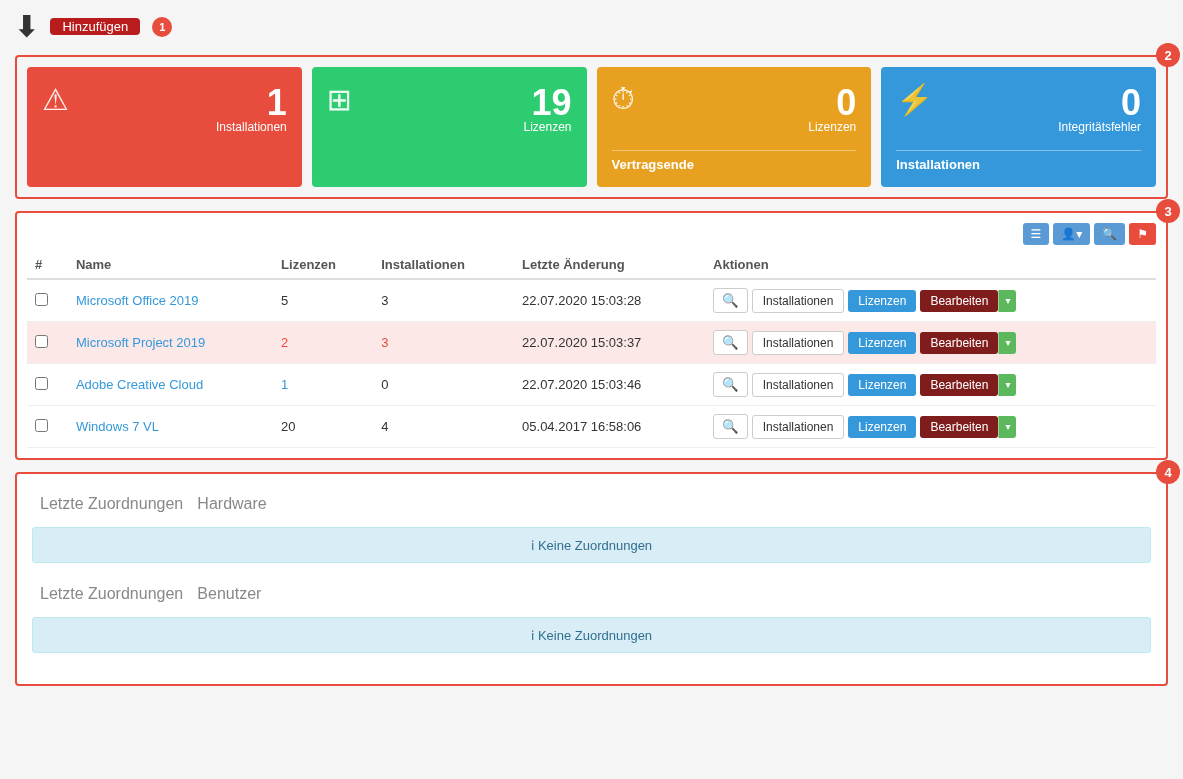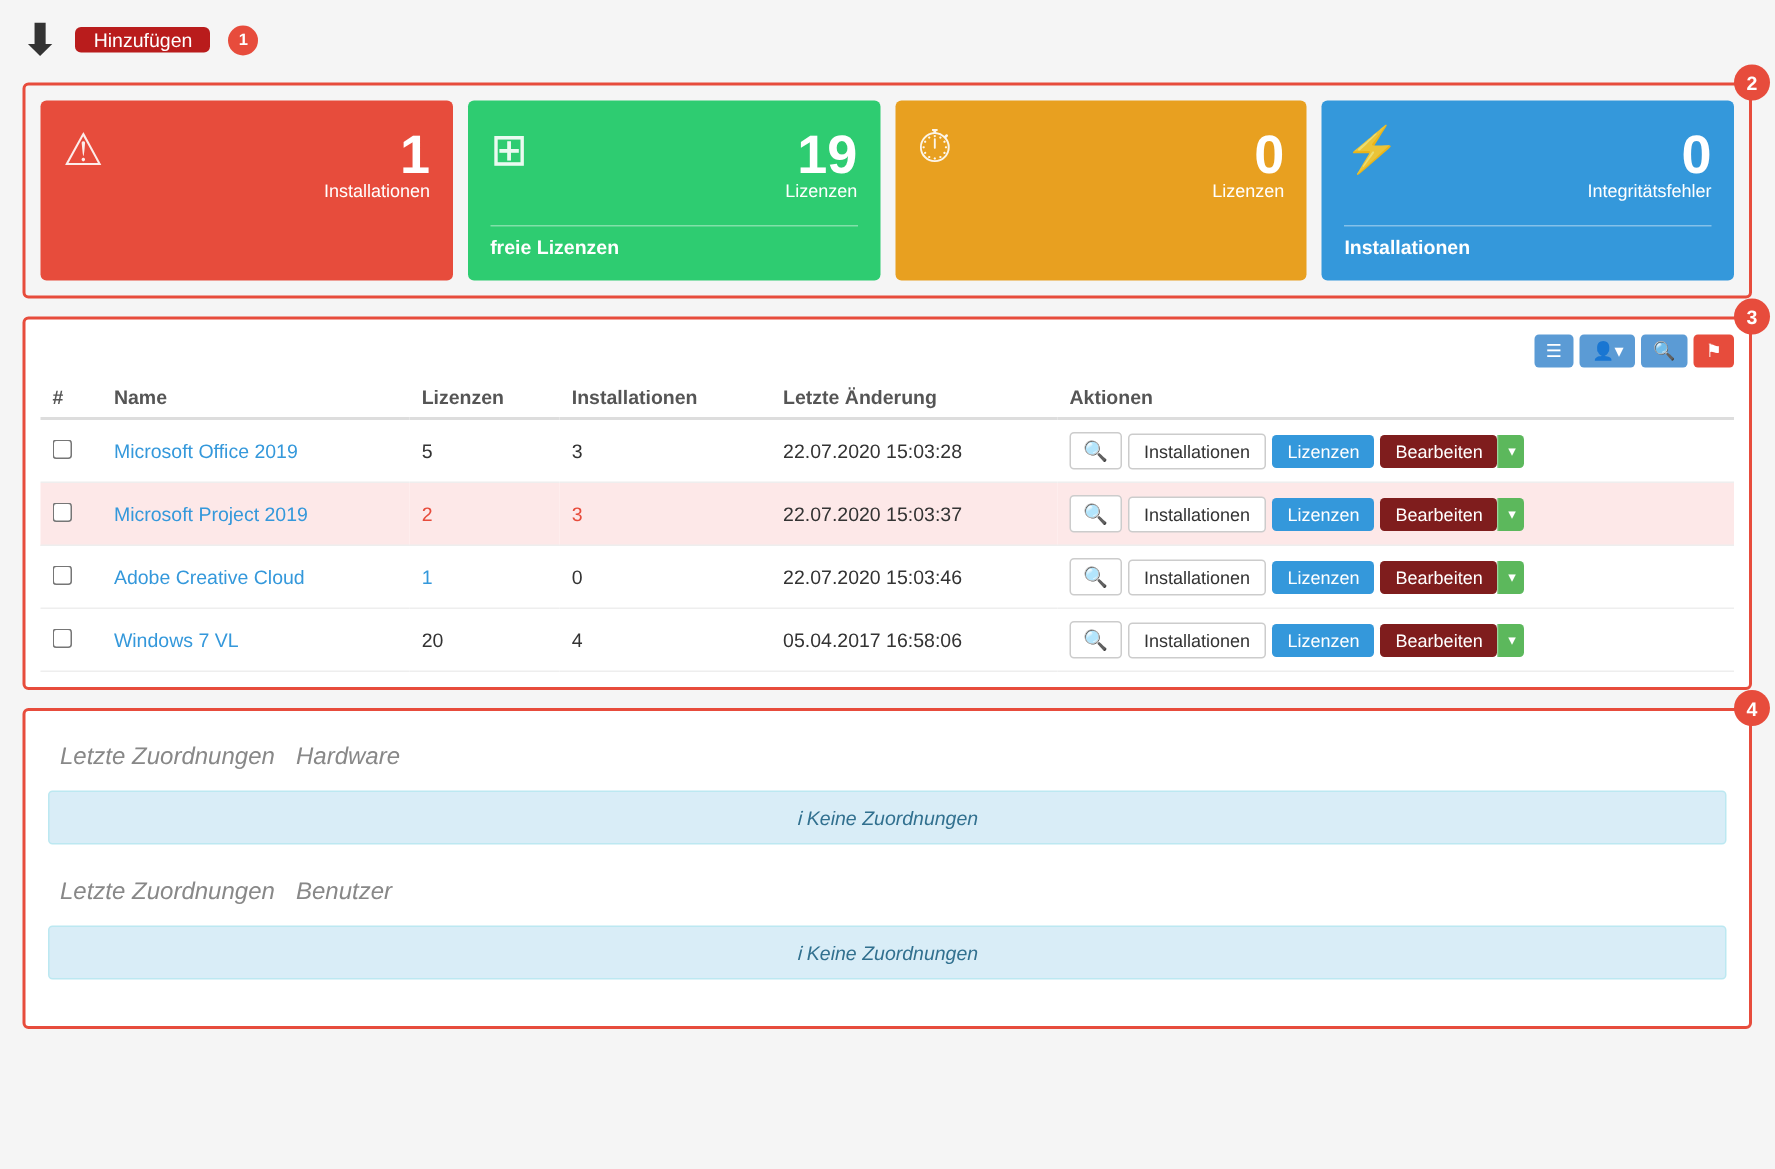--- a/index.html
+++ b/index.html
@@ -44,21 +44,21 @@
     .td-blue { color: #3498db; }
     .actions-cell { display: flex; align-items: center; gap: 4px; }
     .btn-search { background: white; border: 1px solid #ccc; padding: 4px 8px; border-radius: 3px; cursor: pointer; }
     .btn-install { background: white; color: #333; border: 1px solid #ccc; padding: 4px 10px; border-radius: 3px; cursor: pointer; font-size: 12px; }
     .btn-lizenzen { background: #3498db; color: white; border: none; padding: 4px 10px; border-radius: 3px; cursor: pointer; font-size: 12px; }
     .btn-bearbeiten { background: #7f1d1d; color: white; border: none; padding: 4px 10px; border-radius: 3px; cursor: pointer; font-size: 12px; }
     .btn-dropdown { background: #5cb85c; color: white; border: none; border-left: 1px solid rgba(255,255,255,0.4); padding: 4px 6px; border-radius: 0 3px 3px 0; cursor: pointer; font-size: 10px; }
     .btn-bearbeiten-group { display: flex; }
 
     
-    .bottom-section { border: 2px solid #e74c3c; border-radius: 4px; padding: 15px; background: white; font-style: italic; }
+    .bottom-section { border: 2px solid #e74c3c; border-radius: 4px; padding: 15px; background: white; }
     .section-title { font-size: 22px; color: #333; margin-bottom: 12px; }
     .section-title span { font-size: 16px; color: #888; font-weight: normal; margin-left: 8px; }
     .info-bar { background: #d9edf7; border: 1px solid #bce8f1; color: #31708f; padding: 8px 12px; border-radius: 3px; text-align: center; margin-bottom: 16px; font-size: 13px; }
 
     
     .anno-badge { position: absolute; width: 24px; height: 24px; background: #e74c3c; color: white; border-radius: 50%; display: flex; align-items: center; justify-content: center; font-size: 13px; font-weight: bold; }
     .section-wrapper { position: relative; }
     .anno-top-right { position: absolute; top: -12px; right: -12px; }
   </style>
 </head>
@@ -89,31 +89,31 @@
         </div>
 
         <div class="stat-card green">
           <div class="stat-card-top">
             <span class="stat-icon">⊞</span>
             <div>
               <div class="stat-number">19</div>
               <div class="stat-label">Lizenzen</div>
             </div>
           </div>
-          <div class="stat-footer">freie Lizenzen</div>
         </div>
 
         <div class="stat-card orange">
           <div class="stat-card-top">
             <span class="stat-icon">⏱</span>
             <div>
               <div class="stat-number">0</div>
               <div class="stat-label">Lizenzen</div>
             </div>
           </div>
+          <div class="stat-footer">Vertragsende</div>
         </div>
 
         <div class="stat-card blue">
           <div class="stat-card-top">
             <span class="stat-icon">⚡</span>
             <div>
               <div class="stat-number">0</div>
               <div class="stat-label">Integritätsfehler</div>
             </div>
           </div>

